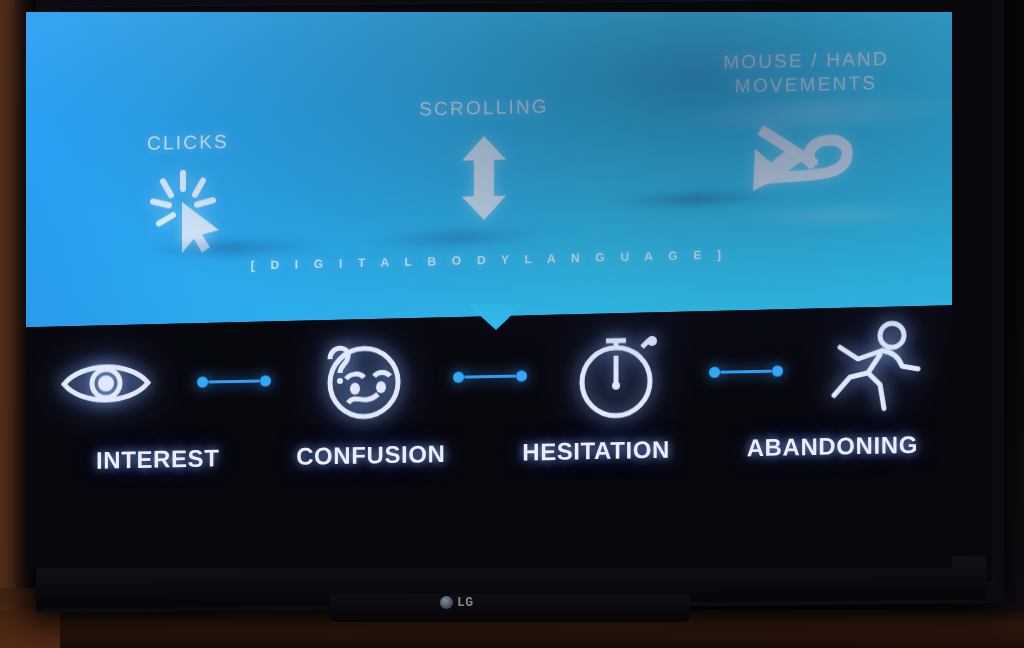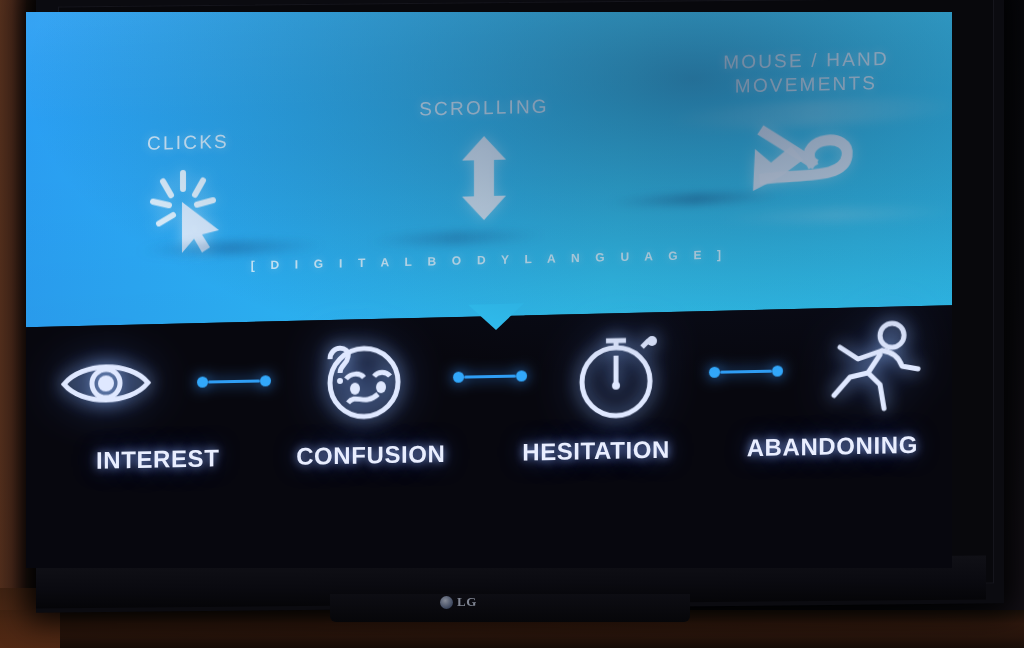--- a/index.html
+++ b/index.html
@@ -90,21 +90,21 @@
   #lg-logo .lg-dot {
     width: 13px; height: 13px;
     border-radius: 50%;
     background: radial-gradient(circle at 40% 35%, #cfd8ea, #5b6b8c 70%, #2c3449);
   }
   #lg-logo .lg-text {
     color: #c9d2e4;
     font-size: 13px;
     font-weight: bold;
     letter-spacing: .5px;
-    font-family: Liberation Serif, serif;
+    font-family: Liberation Mono, monospace;
   }
 
   
   #screen {
     position: absolute;
     left: 26px; top: 12px;
     width: 926px; height: 556px;
     background: #07070e;
     overflow: hidden;
   }

